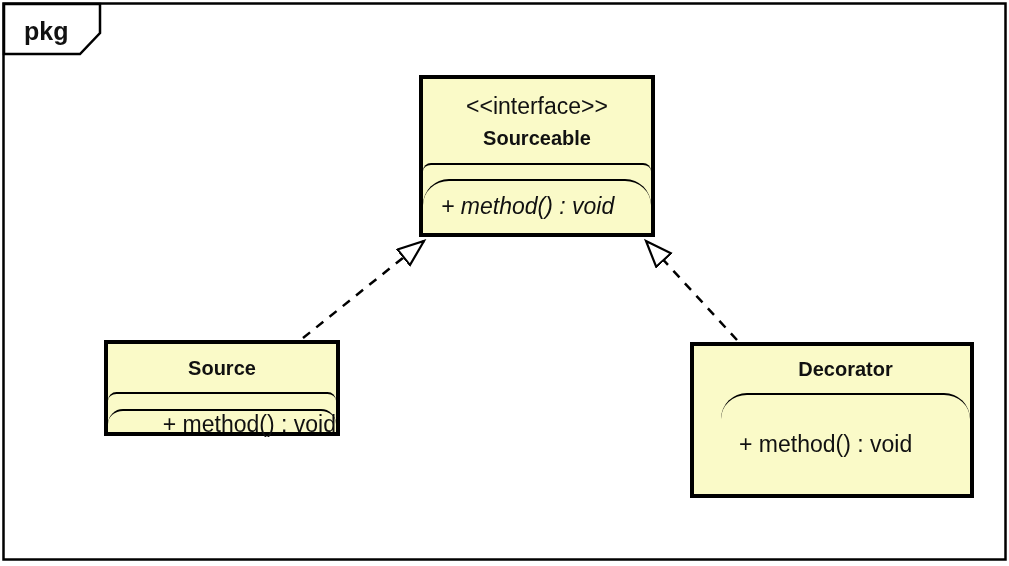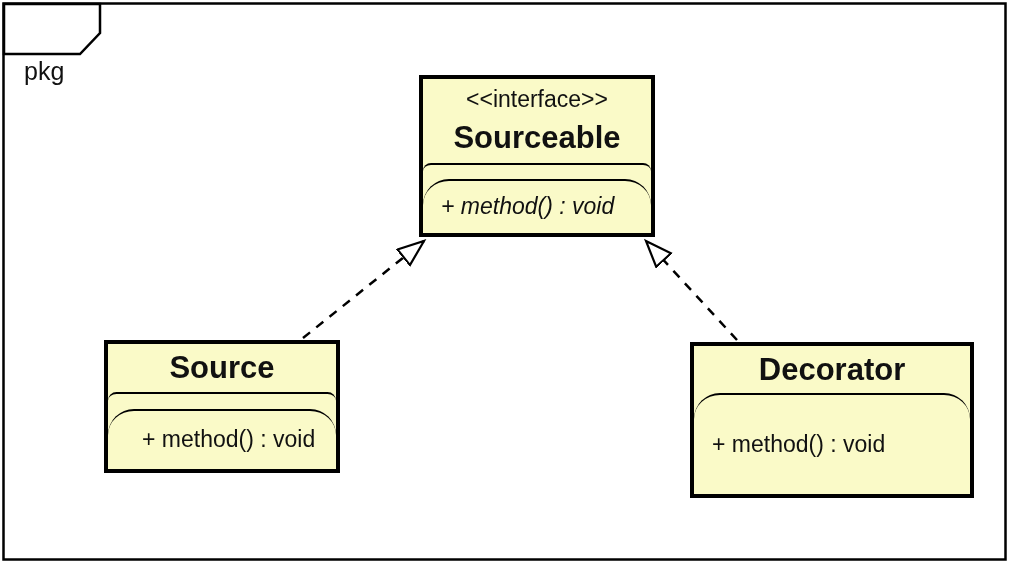--- a/index.html
+++ b/index.html
@@ -14,66 +14,65 @@
   }
   .layer-svg {
     position: absolute;
     left: 0; top: 0;
     width: 1009px; height: 566px;
   }
   .pkg-label {
     position: absolute;
     left: 24px; top: 17px;
     font-size: 25px;
-    font-weight: normal;
+    font-weight: bold;
     color: #111111;
-    margin-top: 40px;
   }
   .uml-class {
     position: absolute;
     background: #FAFAC8;
     border: 4px solid #000000;
     box-sizing: border-box;
     display: flex;
     flex-direction: column;
   }
   .uml-class .sec { box-sizing: border-box; }
   .uml-class .sec + .sec { border-top: 2px solid #000000; border-radius: 26px; }
   .sec.header {
     display: flex;
     flex-direction: column;
     align-items: center;
     justify-content: center;
     gap: 7px;
     flex: 0 0 auto;
   }
   .stereotype { font-size: 23px; }
-  .class-name { font-size: 31px; font-weight: bold; }
+  .class-name { font-size: 20px; font-weight: bold; }
   .sec.empty { flex: 0 0 auto; }
   .sec.members {
     flex: 1 1 auto;
     display: flex;
     flex-direction: column;
     justify-content: center;
   }
   .member { font-size: 23px; line-height: 1.2; }
   .member.italic { font-style: italic; }
 
   
   #cls-sourceable { left: 419px; top: 75px;  width: 236px; height: 162px; }
   #cls-sourceable .sec.header  { height: 84px; }
   #cls-sourceable .sec.empty   { height: 16px; }
   #cls-sourceable .sec.members { padding-left: 18px; }
 
-  #cls-source { left: 104px; top: 340px; width: 236px; height: 133px; }
+  #cls-source { left: 104px; top: 340px; width: 236px; height: 96px; text-align: right; }
   #cls-source .sec.header  { height: 48px; }
   #cls-source .sec.empty   { height: 17px; }
   #cls-source .sec.members { padding-left: 34px; }
 
-  #cls-decorator { left: 690px; top: 342px; width: 284px; height: 156px; }
+  #cls-decorator { left: 690px; top: 342px; width: 284px; height: 156px; padding-left: 27px; }
   #cls-decorator .sec.header  { height: 47px; }
   #cls-decorator .sec.attrs   { height: 50px; display: flex; flex-direction: column; justify-content: center; padding-left: 18px; }
   #cls-decorator .sec.members { padding-left: 18px; }
 </style>
 </head>
 <body>
 
 <div class="canvas">
 
   <svg class="layer-svg" viewBox="0 0 1009 566">

